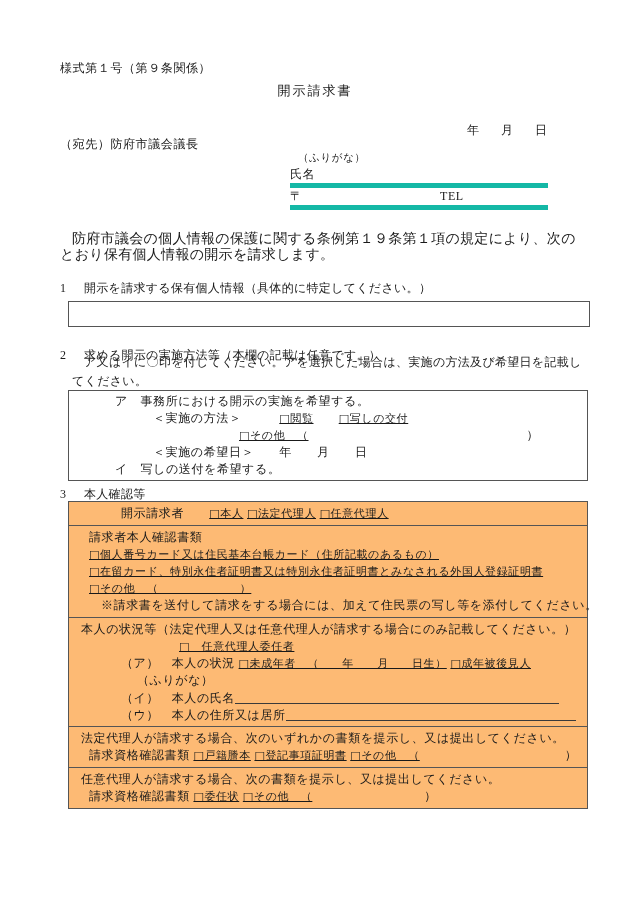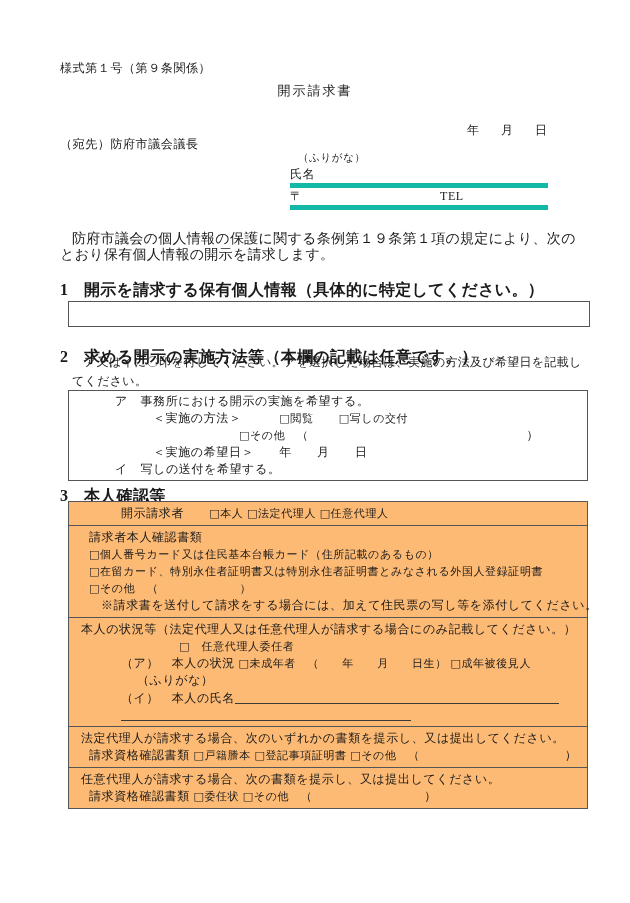--- a/index.html
+++ b/index.html
@@ -70,23 +70,22 @@
     width: 530px;
     font-size: 14px;
     line-height: 16px;
     text-indent: 12px;
     letter-spacing: 0.3px;
   }
 
   
   .sec-head {
     position: absolute;
-    font-size: 16px;
+    font-size: 12px;
     letter-spacing: 0.3px;
-    font-weight: bold;
   }
   .sec-num { display: inline-block; width: 24px; }
 
   #sec1-head { left: 60px; top: 282px; }
   #sec1-box {
     position: absolute;
     left: 68px; top: 301px;
     width: 520px; height: 24px;
     border: 1px solid #555;
     background: #fff;
@@ -143,21 +142,21 @@
 
   .ul-inline {
     display: inline-block;
     border-bottom: 1px solid #3a3a3a;
     height: 14px;
     vertical-align: -2px;
   }
   .ul-name { width: 324px; }
   .ul-addr { width: 290px; }
 
-  .cb { font-family: "DejaVu Sans", sans-serif; font-size: 11px; }
+  .cb { font-family: "DejaVu Sans", sans-serif; font-size: 11px; text-decoration: underline; }
 </style>
 </head>
 <body>
 
 <div class="page">
 
   <div class="t jp" id="form-code">様式第１号（第９条関係）</div>
   <div class="t jp" id="doc-title">開示請求書</div>
 
   <div class="t jp" id="date-line">
@@ -206,21 +205,21 @@
       <div class="line p1 jp cb">□その他　（　　　　　　　）</div>
       <div class="line p2 jp">※請求書を送付して請求をする場合には、加えて住民票の写し等を添付してください。</div>
     </div>
 
     <div class="band">
       <div class="line p3 jp">本人の状況等（法定代理人又は任意代理人が請求する場合にのみ記載してください。）</div>
       <div class="line p5 jp cb">□　任意代理人委任者</div>
       <div class="line p4 jp"><span>（ア）　本人の状況</span> <span class="cb">□未成年者　（　　年　　月　　日生）</span> <span class="cb">□成年被後見人</span></div>
       <div class="line p6 jp">（ふりがな）</div>
       <div class="line p4 jp"><span>（イ）　本人の氏名</span><span class="ul-inline ul-name"></span></div>
-      <div class="line p4 jp"><span class="ul-inline ul-addr"></span></div>
+      <div class="line p4 jp"><span>（ウ）　本人の住所又は居所</span><span class="ul-inline ul-addr"></span></div>
     </div>
 
     <div class="band">
       <div class="line p3 jp">法定代理人が請求する場合、次のいずれかの書類を提示し、又は提出してください。</div>
       <div class="line p1 jp"><span>請求資格確認書類</span> <span class="cb">□戸籍謄本</span> <span class="cb">□登記事項証明書</span> <span class="cb">□その他　（</span><span style="display:inline-block;width:145px"></span><span>）</span></div>
     </div>
 
     <div class="band last">
       <div class="line p3 jp">任意代理人が請求する場合、次の書類を提示し、又は提出してください。</div>
       <div class="line p1 jp"><span>請求資格確認書類</span> <span class="cb">□委任状</span> <span class="cb">□その他　（</span><span style="display:inline-block;width:112px"></span><span>）</span></div>

